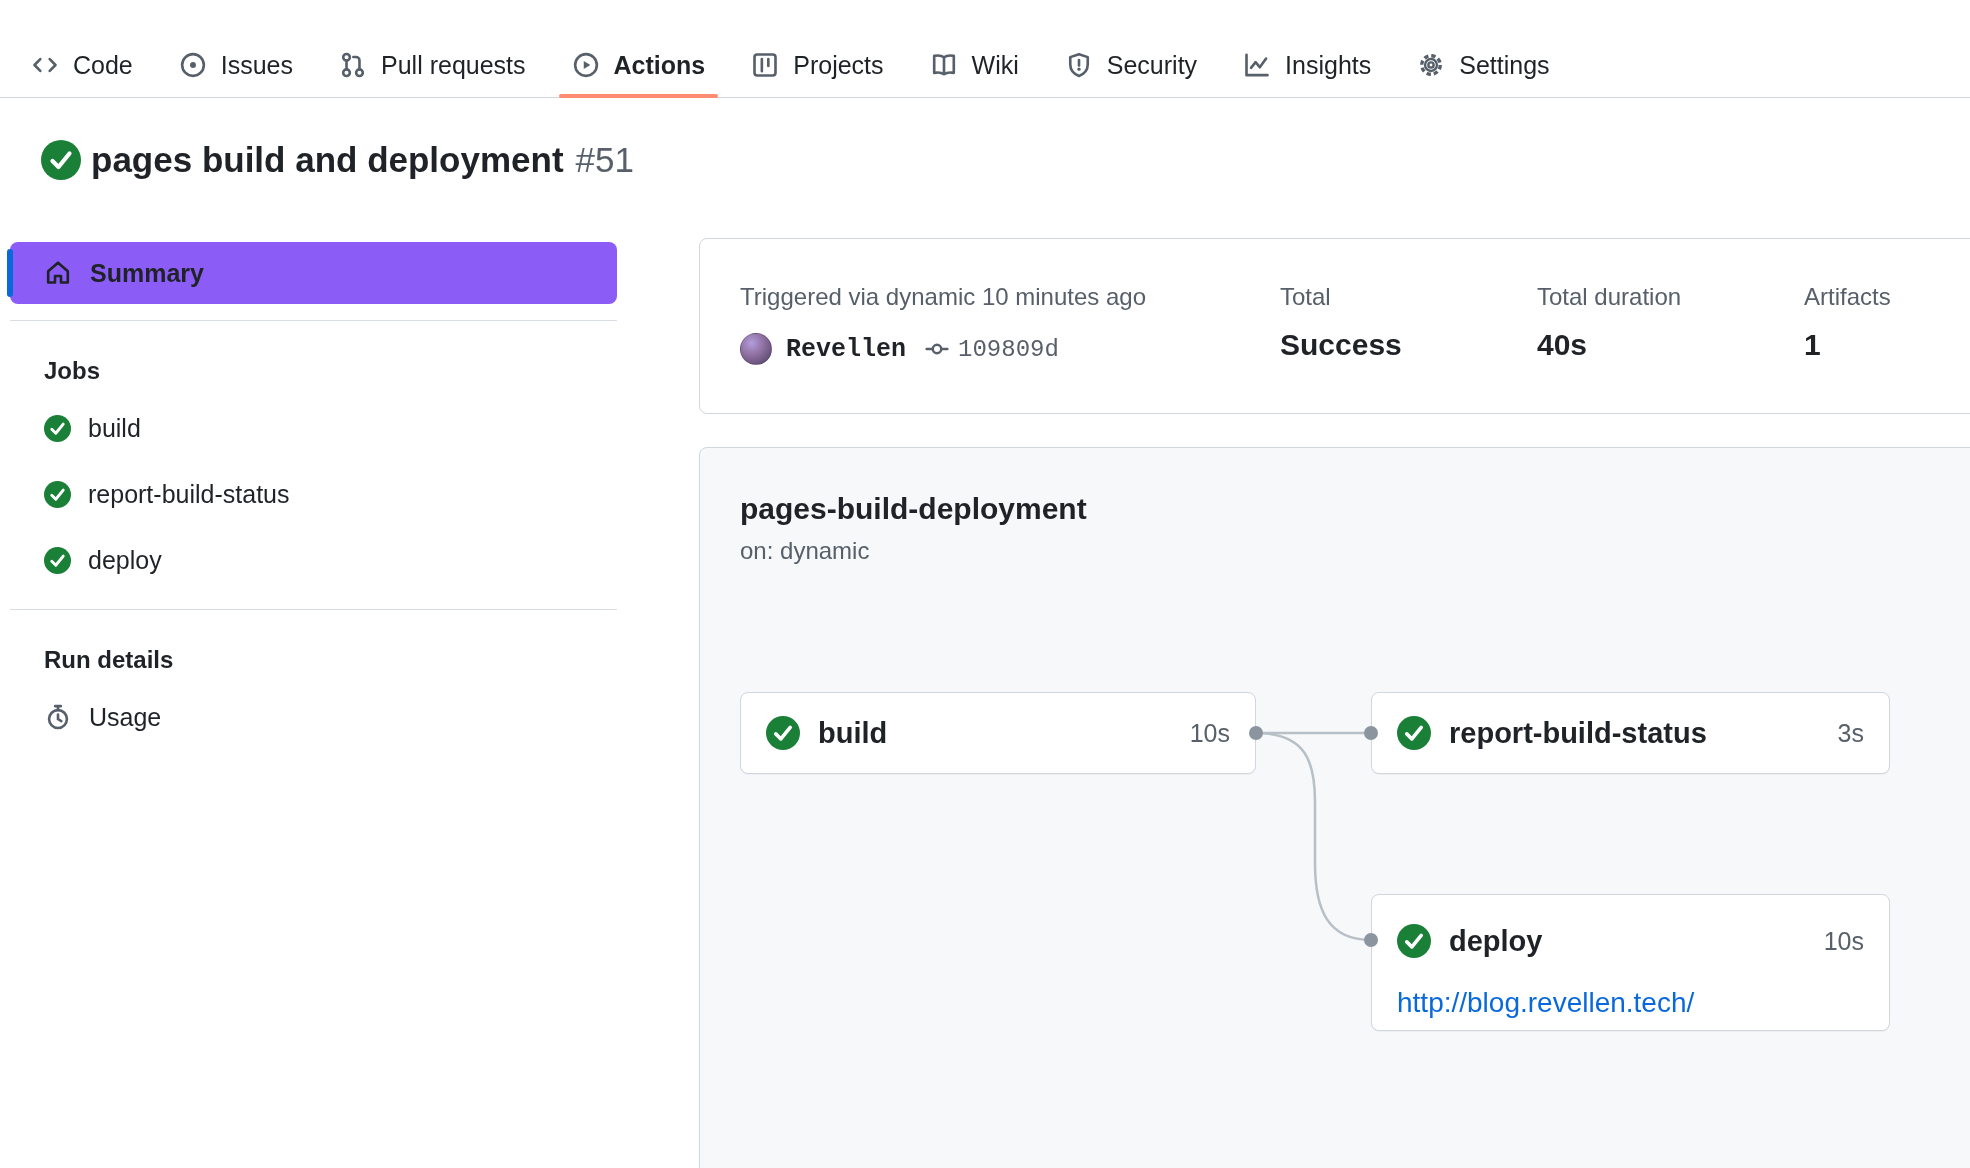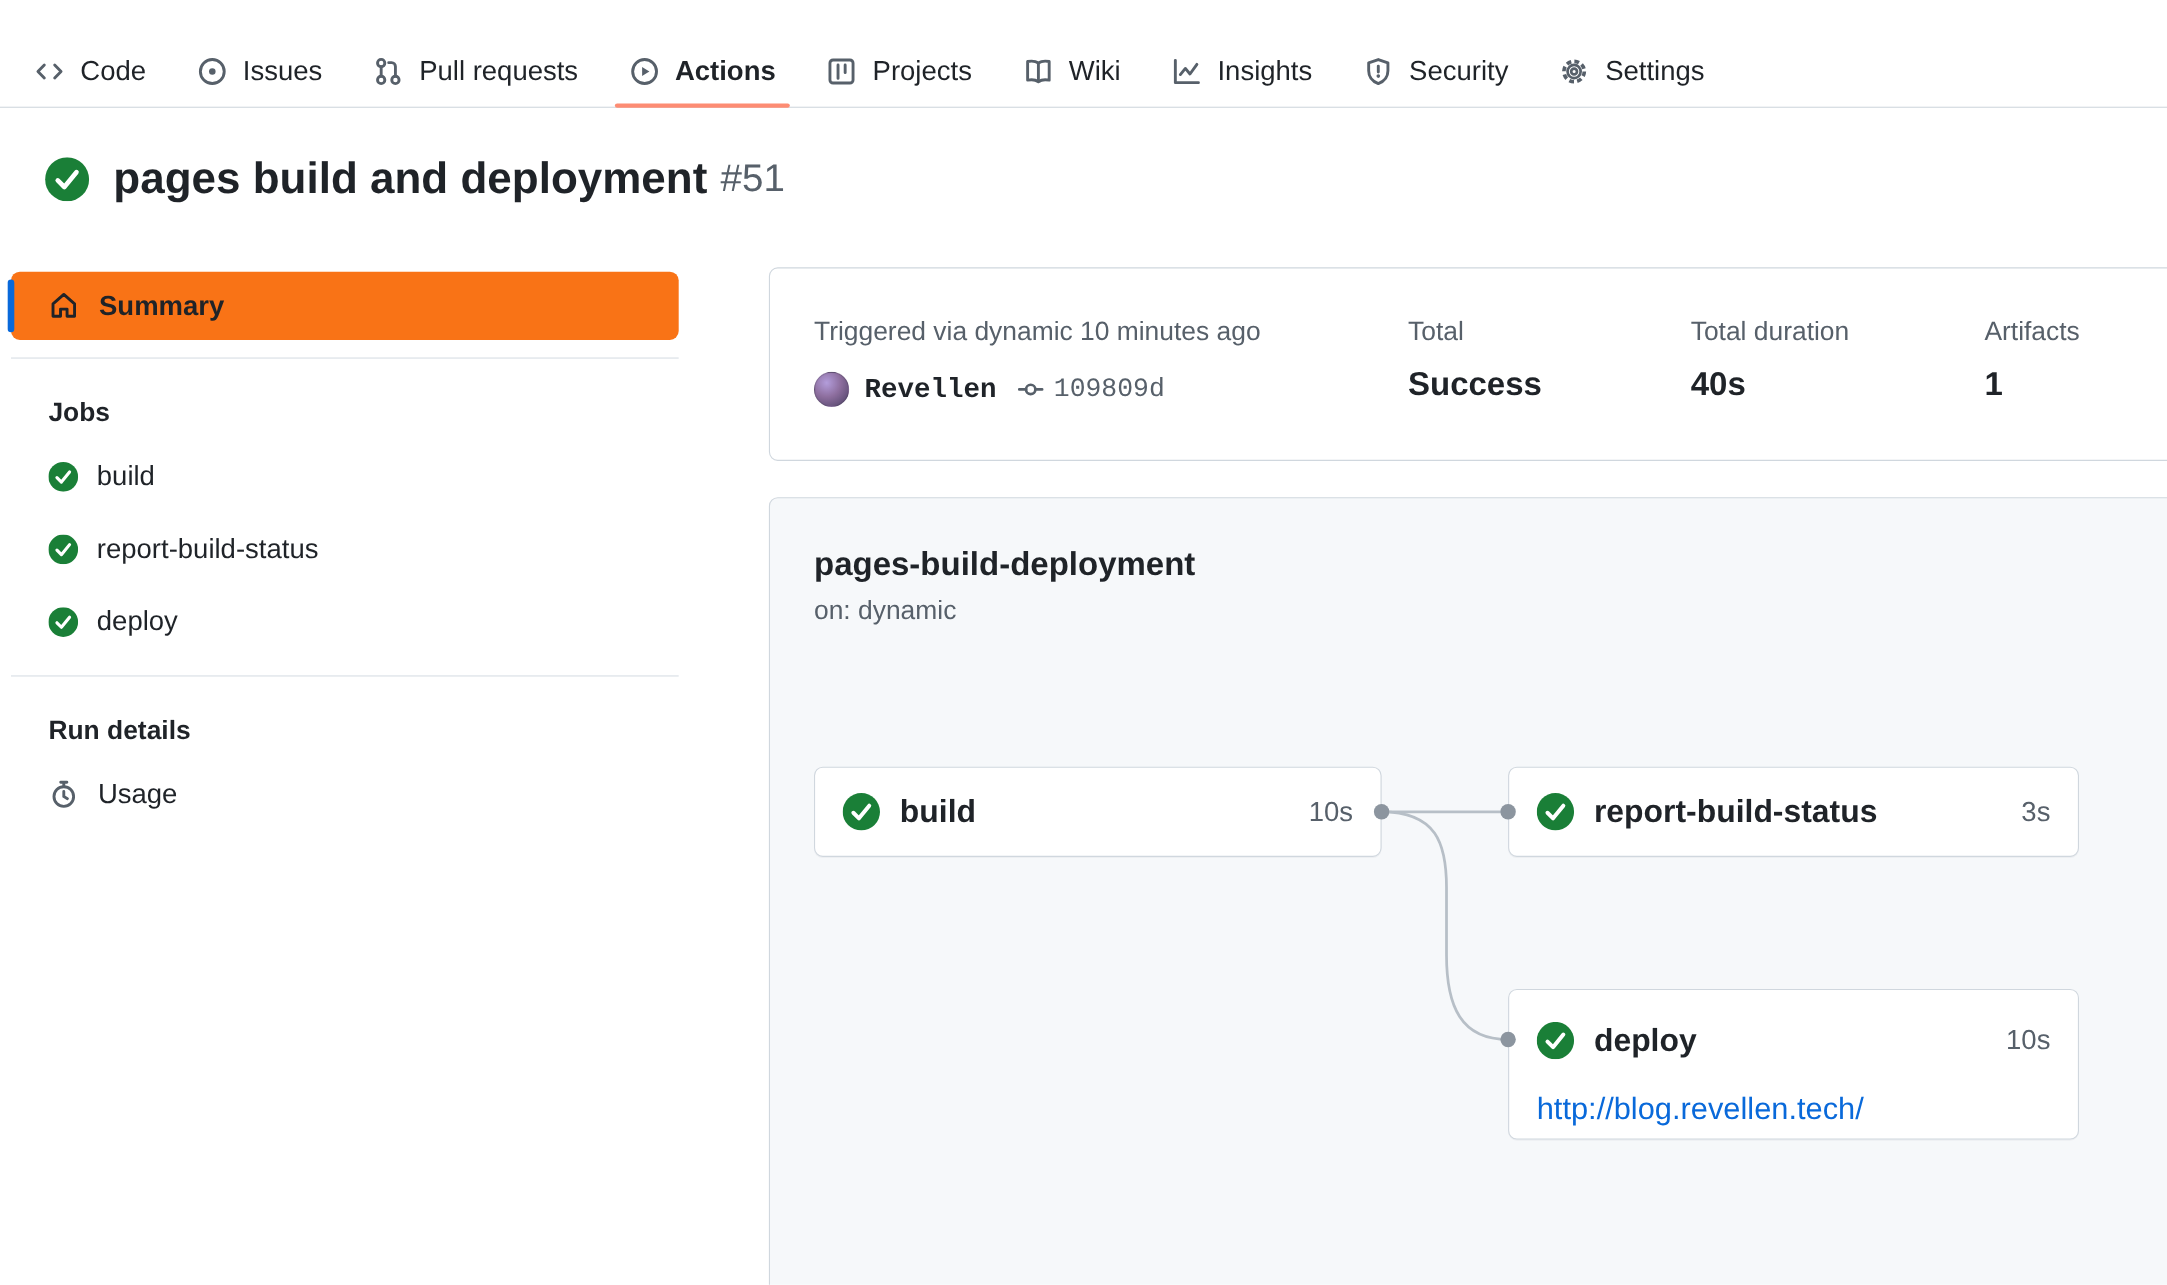--- a/index.html
+++ b/index.html
@@ -23,32 +23,32 @@
   .tab .icon { width:28px; height:28px; color:#57606a; }
   .tab.active { font-weight:700; }
   .tab.active::after {
     content:""; position:absolute; left:10px; right:10px; bottom:-1px;
     height:4px; border-radius:4px; background:#fd8c73;
   }
 
   
   .title-row { display:flex; align-items:center; margin:42px 0 0 41px; }
   .big-check { width:40px; height:40px; flex:none; }
-  .title { font-size:40px; font-weight:700; margin-left:22px; }
+  .title { font-size:35px; font-weight:700; margin-left:10px; }
   .run-num { font-size:35px; font-weight:400; color:#57606a; margin-left:12px; }
 
   
   .content { display:flex; margin-top:58px; padding-left:10px; }
 
   
   .sidebar { width:607px; flex:none; }
   .summary-item {
     position:relative; display:flex; align-items:center; gap:18px;
     height:62px; margin-top:4px; padding-left:34px;
-    background:#f97316; border-radius:8px;
+    background:#8b5cf6; border-radius:8px;
     font-size:25px; font-weight:700; cursor:pointer;
   }
   .summary-accent {
     position:absolute; left:-3px; top:7px; bottom:7px; width:6px;
     border-radius:3px; background:#0969da;
   }
   .summary-item .icon { width:28px; height:28px; color:#1f2328; }
   .side-divider { border:0; border-top:1px solid #d8dee4; margin:16px 0 0 0; }
   .side-heading { font-size:24px; font-weight:700; margin:36px 0 10px; padding-left:34px; }
   .job-item, .usage-item {
@@ -170,37 +170,37 @@
       <svg viewBox="0 0 16 16" width="28" height="28" fill="none" stroke="currentColor" stroke-width="1.5" stroke-linejoin="round">
           <path d="M8 3.6C6.6 2.6 4.6 2.4 2.4 2.8v9.7c2.2-.4 4.2-.2 5.6.8 1.4-1 3.4-1.2 5.6-.8V2.8c-2.2-.4-4.2-.2-5.6.8z"></path>
           <path d="M8 3.6v9.7"></path>
         </svg>
     </span>
     <span>Wiki</span>
   </div>
 
   <div class="tab">
     <span class="icon">
-      <svg viewBox="0 0 16 16" width="28" height="28" fill="none" stroke="currentColor" stroke-width="1.5" stroke-linecap="round" stroke-linejoin="round">
-          <path d="M2 2.2v11.6h12"></path>
-          <path d="M4.6 9.6 7.2 6.4l2.4 2.9 3.6-5"></path>
-        </svg>
-    </span>
-    <span>Insights</span>
-  </div>
-
-  <div class="tab">
-    <span class="icon">
       <svg viewBox="0 0 16 16" width="28" height="28">
           <path d="M8 1.8 13 3.5v4.1c0 3.5-2.2 5.6-5 6.7-2.8-1.1-5-3.2-5-6.7V3.5z" fill="none" stroke="currentColor" stroke-width="1.5" stroke-linejoin="round"></path>
           <path d="M8 5.2v3.1" stroke="currentColor" stroke-width="1.5" stroke-linecap="round"></path>
           <circle cx="8" cy="10.4" r=".95" fill="currentColor"></circle>
         </svg>
     </span>
     <span>Security</span>
+  </div>
+
+  <div class="tab">
+    <span class="icon">
+      <svg viewBox="0 0 16 16" width="28" height="28" fill="none" stroke="currentColor" stroke-width="1.5" stroke-linecap="round" stroke-linejoin="round">
+          <path d="M2 2.2v11.6h12"></path>
+          <path d="M4.6 9.6 7.2 6.4l2.4 2.9 3.6-5"></path>
+        </svg>
+    </span>
+    <span>Insights</span>
   </div>
 
   <div class="tab">
     <span class="icon">
       <svg viewBox="0 0 16 16" width="28" height="28" fill="none" stroke="currentColor">
           <circle cx="8" cy="8" r="5.3" stroke-width="1.9" stroke-dasharray="2.5 1.66"></circle>
           <circle cx="8" cy="8" r="3.4" stroke-width="1.4"></circle>
           <circle cx="8" cy="8" r="1.5" stroke-width="1.4"></circle>
         </svg>
     </span>

